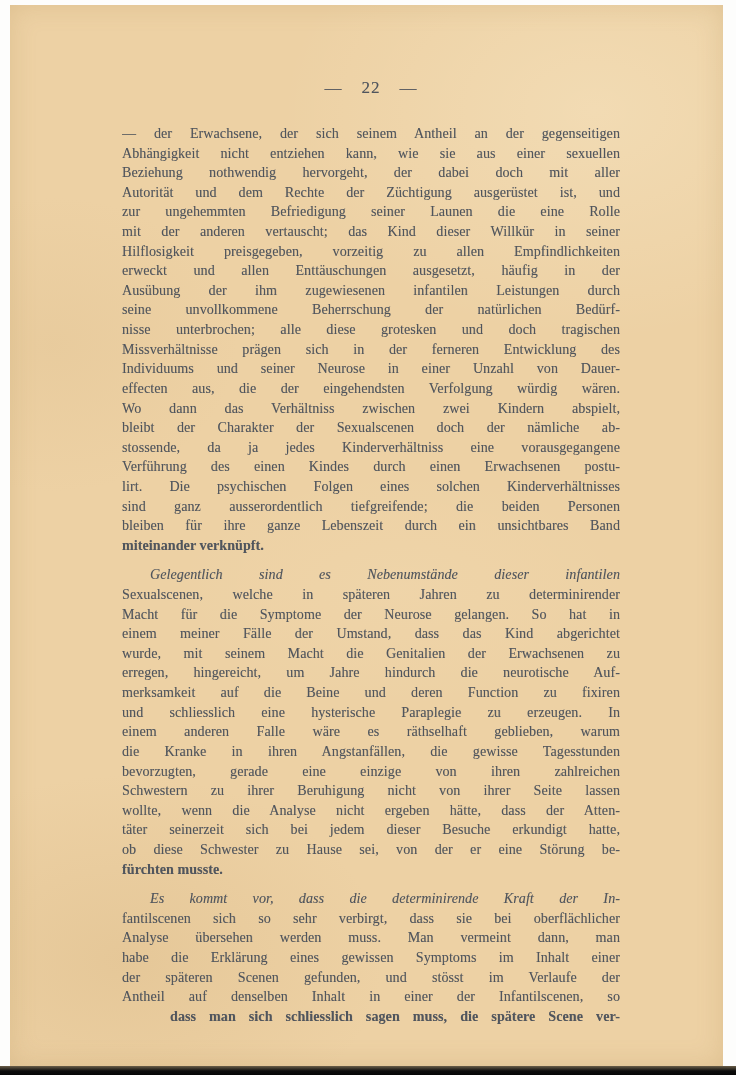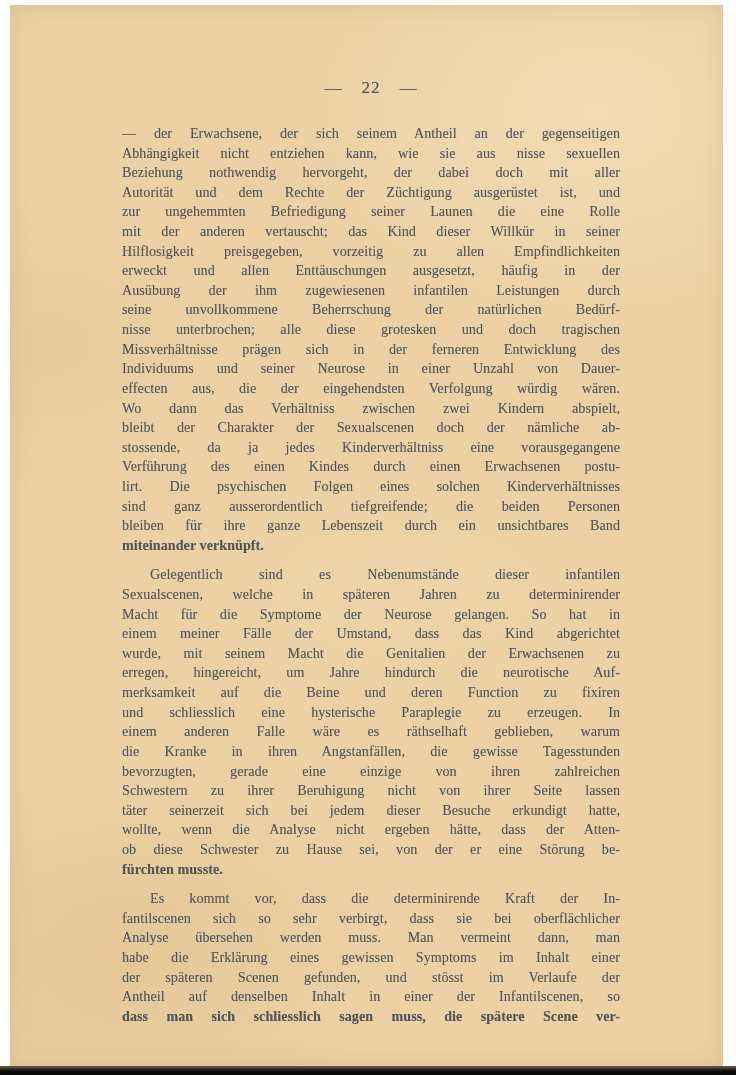--- a/index.html
+++ b/index.html
@@ -55,22 +55,22 @@
     height: 19.62px;
     line-height: 19.62px;
     font-size: 14px;
     letter-spacing: 0.1px;
     text-align: justify;
     text-align-last: justify;
     overflow: hidden;
     text-shadow: 0.3px 0.3px 0.5px rgba(80,85,93,0.35);
   }
   .line.last { text-align-last: left; font-weight: bold; }
-  .para.justify-last .line.last { text-align-last: justify; }
-  .para.indent .line:first-child { text-indent: 28px; }
+  .para.justify-last .line.last { text-align-last: justify; margin-left: 48px; }
+  .para.indent .line:first-child { text-indent: 28px; font-style: italic; }
 
   
   .scanner-bar {
     position: absolute;
     left: 0;
     right: 0;
     bottom: 0;
     height: 9px;
     background: linear-gradient(#6b5f49, #0d0d0d 55%, #060606);
   }
@@ -84,21 +84,21 @@
 
     <div class="header">
       <span>—</span>
       <span>22</span>
       <span>—</span>
     </div>
 
     <div class="body-text">
       <div class="para">
           <div class="line">— der Erwachsene, der sich seinem Antheil an der gegenseitigen</div>
-          <div class="line">Abhängigkeit nicht entziehen kann, wie sie aus nisse sexuellen</div>
+          <div class="line">Abhängigkeit nicht entziehen kann, wie sie aus einer sexuellen</div>
           <div class="line">Beziehung nothwendig hervorgeht, der dabei doch mit aller</div>
           <div class="line">Autorität und dem Rechte der Züchtigung ausgerüstet ist, und</div>
           <div class="line">zur ungehemmten Befriedigung seiner Launen die eine Rolle</div>
           <div class="line">mit der anderen vertauscht; das Kind dieser Willkür in seiner</div>
           <div class="line">Hilflosigkeit preisgegeben, vorzeitig zu allen Empfindlichkeiten</div>
           <div class="line">erweckt und allen Enttäuschungen ausgesetzt, häufig in der</div>
           <div class="line">Ausübung der ihm zugewiesenen infantilen Leistungen durch</div>
           <div class="line">seine unvollkommene Beherrschung der natürlichen Bedürf-</div>
           <div class="line">nisse unterbrochen; alle diese grotesken und doch tragischen</div>
           <div class="line">Missverhältnisse prägen sich in der ferneren Entwicklung des</div>
@@ -119,22 +119,22 @@
           <div class="line">Macht für die Symptome der Neurose gelangen. So hat in</div>
           <div class="line">einem meiner Fälle der Umstand, dass das Kind abgerichtet</div>
           <div class="line">wurde, mit seinem Macht die Genitalien der Erwachsenen zu</div>
           <div class="line">erregen, hingereicht, um Jahre hindurch die neurotische Auf-</div>
           <div class="line">merksamkeit auf die Beine und deren Function zu fixiren</div>
           <div class="line">und schliesslich eine hysterische Paraplegie zu erzeugen. In</div>
           <div class="line">einem anderen Falle wäre es räthselhaft geblieben, warum</div>
           <div class="line">die Kranke in ihren Angstanfällen, die gewisse Tagesstunden</div>
           <div class="line">bevorzugten, gerade eine einzige von ihren zahlreichen</div>
           <div class="line">Schwestern zu ihrer Beruhigung nicht von ihrer Seite lassen</div>
+          <div class="line">wollte, wenn die Analyse nicht ergeben hätte, dass der Atten-</div>
           <div class="line">täter seinerzeit sich bei jedem dieser Besuche erkundigt hatte,</div>
-          <div class="line">wollte, wenn die Analyse nicht ergeben hätte, dass der Atten-</div>
           <div class="line">ob diese Schwester zu Hause sei, von der er eine Störung be-</div>
           <div class="line last">fürchten musste.</div>
         </div>
       <div class="para indent justify-last">
           <div class="line">Es kommt vor, dass die determinirende Kraft der In-</div>
           <div class="line">fantilscenen sich so sehr verbirgt, dass sie bei oberflächlicher</div>
           <div class="line">Analyse übersehen werden muss. Man vermeint dann, man</div>
           <div class="line">habe die Erklärung eines gewissen Symptoms im Inhalt einer</div>
           <div class="line">der späteren Scenen gefunden, und stösst im Verlaufe der</div>
           <div class="line">Antheil auf denselben Inhalt in einer der Infantilscenen, so</div>

